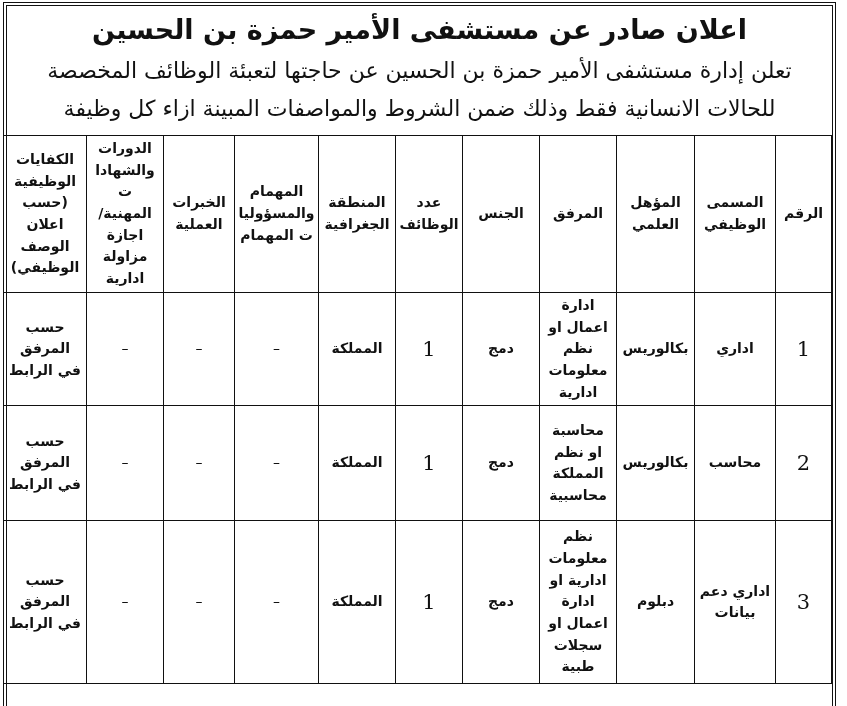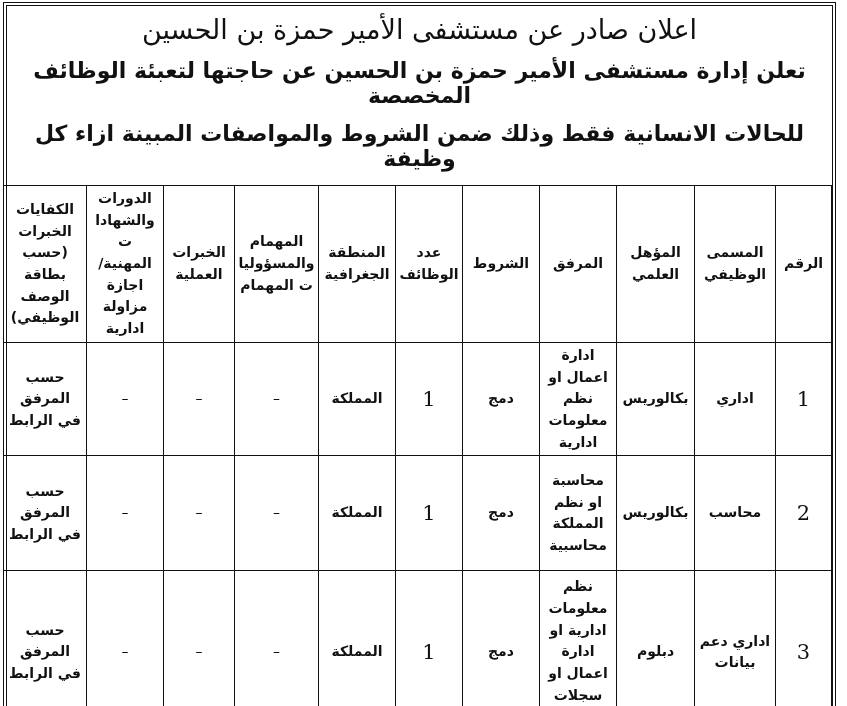--- a/index.html
+++ b/index.html
@@ -18,27 +18,27 @@
     width:833px;
     height:730px; 
     border:4px double #111;
     border-bottom:none;
     box-sizing:border-box;
     background:#fff;
   }
   .titles{text-align:center;}
   .main-title{
     font-size:27px;
-    font-weight:400;
+    font-weight:700;
     margin-top:8px;
     letter-spacing:0;
   }
   .sub-title{
     font-size:22px;
-    font-weight:700;
+    font-weight:400;
     margin-top:13px;
   }
   table.jobs{
     border-collapse:collapse;
     table-layout:fixed;
     width:828px;
     margin:14px auto 0 auto;
   }
   table.jobs th, table.jobs td{
     border:1px solid #111;
@@ -88,27 +88,27 @@
       <col style="width:71px">
         <col style="width:77px">
         <col style="width:83px">
     </colgroup>
     <tbody>
       <tr class="hdr">
         <th>الرقم</th>
         <th>المسمى الوظيفي</th>
         <th>المؤهل العلمي</th>
         <th>المرفق</th>
-        <th>الشروط</th>
+        <th>الجنس</th>
         <th>عدد الوظائف</th>
         <th>المنطقة الجغرافية</th>
         <th>المهمام والمسؤوليات المهمام</th>
         <th>الخبرات العملية</th>
         <th>الدورات والشهادات المهنية/ اجازة مزاولة ادارية</th>
-        <th>الكفايات الخبرات (حسب بطاقة الوصف الوظيفي)</th>
+        <th>الكفايات الوظيفية (حسب اعلان الوصف الوظيفي)</th>
       </tr>
 
       <tr class="r1">
         <td class="num">1</td>
         <td>اداري</td>
         <td>بكالوريس</td>
         <td>ادارة اعمال او نظم معلومات ادارية</td>
         <td>دمج</td>
         <td class="num">1</td>
         <td>المملكة</td>

